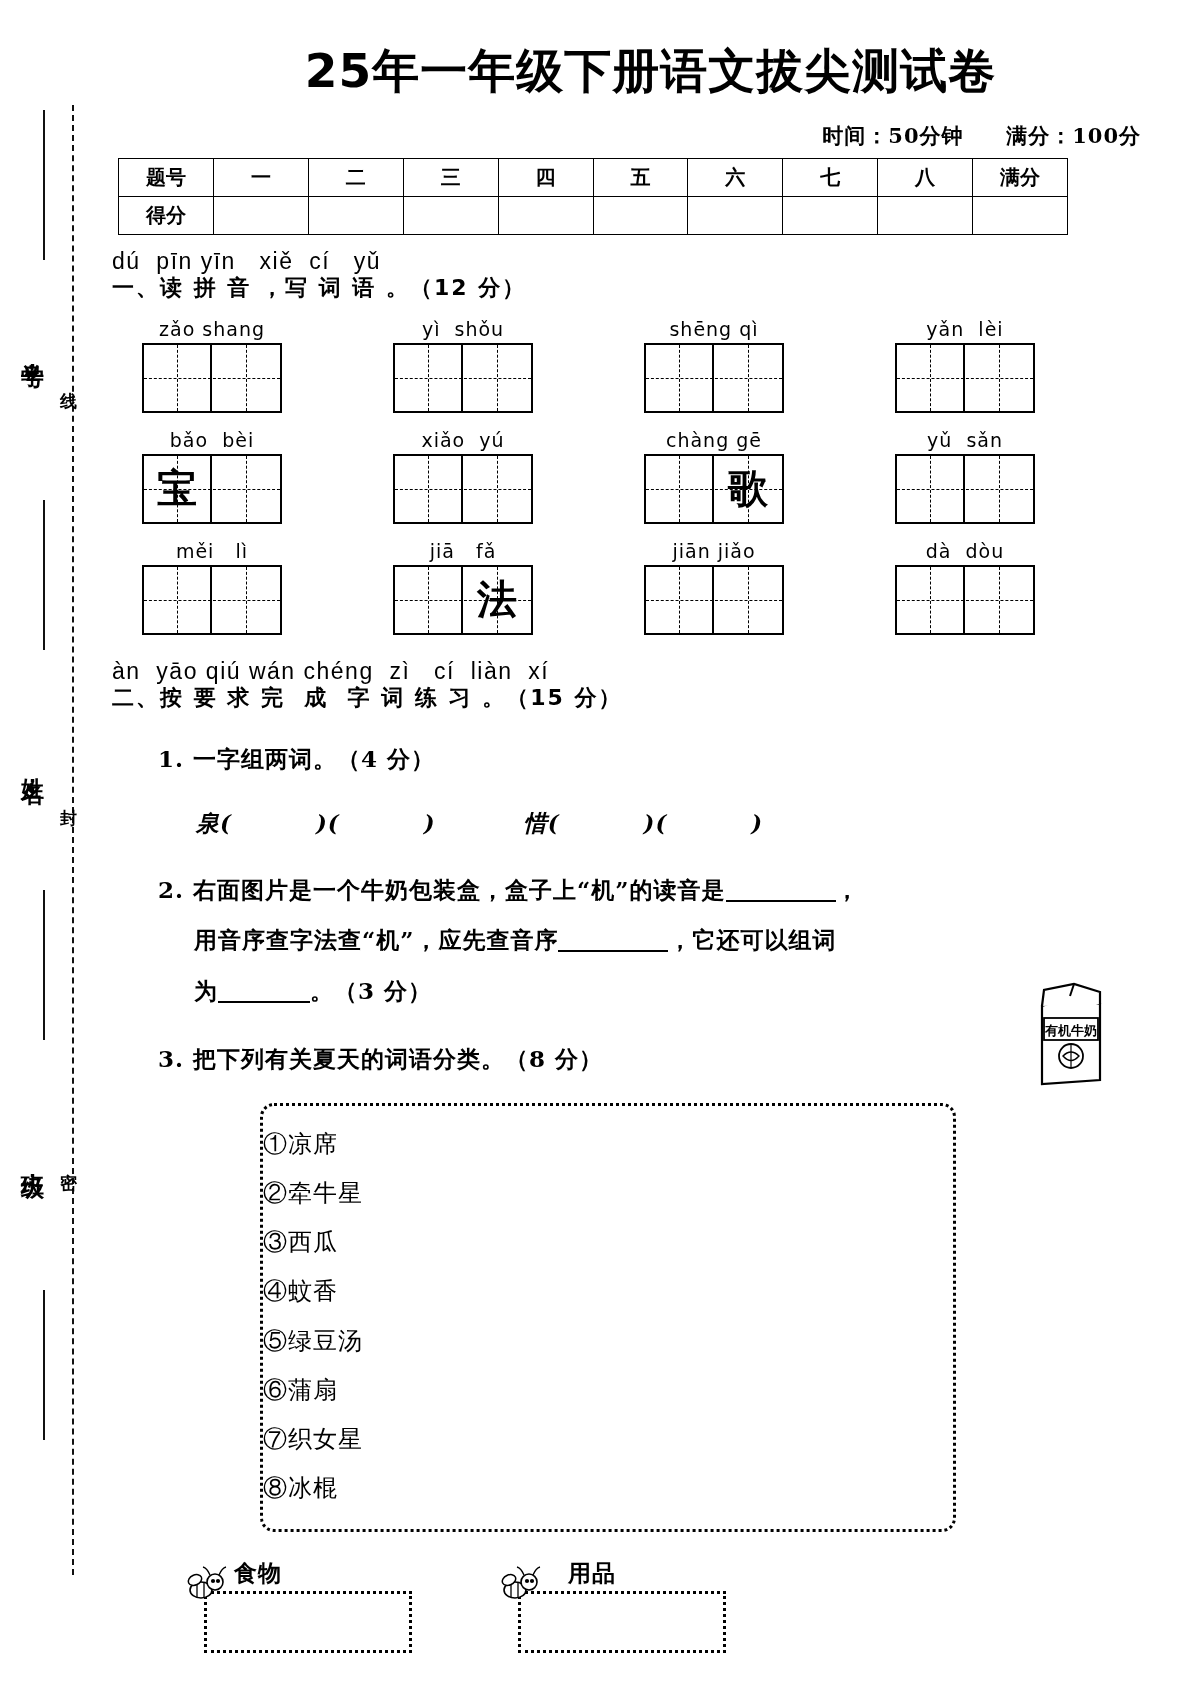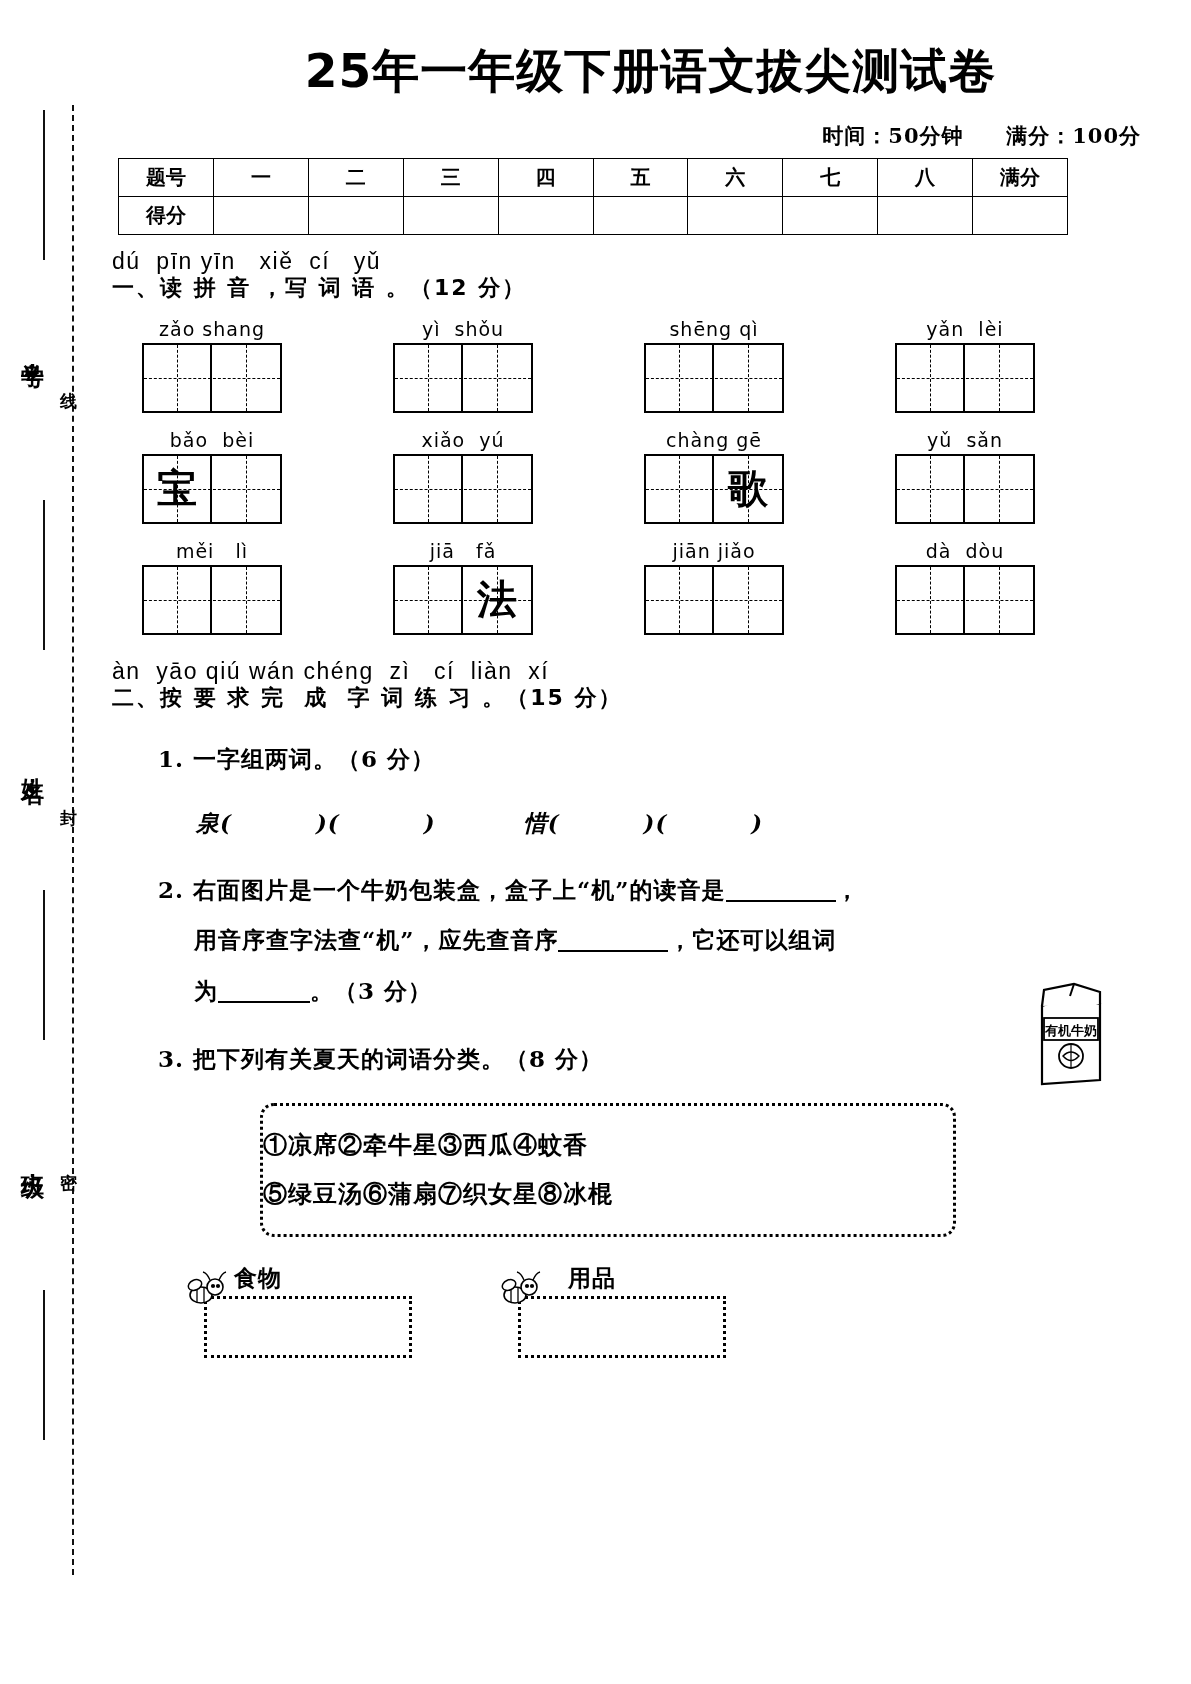--- a/index.html
+++ b/index.html
@@ -208,26 +208,27 @@
   
   .wordbank {
     margin: 22px 0 0 160px;
     width: 690px;
     border: 3px dotted #000;
     border-radius: 14px;
     padding: 14px 0 16px 0;
   }
   .wb-row {
     display: flex;
-    justify-content: flex-start;
+    justify-content: space-between;
     font-family: "DejaVu Serif", "Liberation Serif", serif;
-    font-weight: bold;
+    font-weight: normal;
     font-size: 24px;
     line-height: 2.05;
     letter-spacing: 1px;
+    flex-direction: column;
   }
 
   
   .cats {
     display: flex;
     margin: 26px 0 0 78px;
     gap: 42px;
   }
   .cat { position: relative; width: 272px; }
   .cat-label {
@@ -458,21 +459,21 @@
     </div>
   </div>
 
   <div class="sec" style="margin-top:24px;">
     <div class="py">àn  yāo qiú wán chéng  zì   cí  liàn  xí</div>
     <div class="hd">二、按 要 求 完  成  字 词 练 习 。（15 分）</div>
   </div>
 
   <div class="q">
     <span>1.</span>
-    <span>一字组两词。（6 分）</span>
+    <span>一字组两词。（4 分）</span>
   </div>
 
   <div class="q" style="margin-left:96px;margin-top:22px;font-style:italic;">
     <span>泉(</span>
     <span class="paren"></span>
     <span>)(</span>
     <span class="paren"></span>
     <span>)</span>
     <span style="display:inline-block;width:70px;"></span>
     <span>惜(</span>

